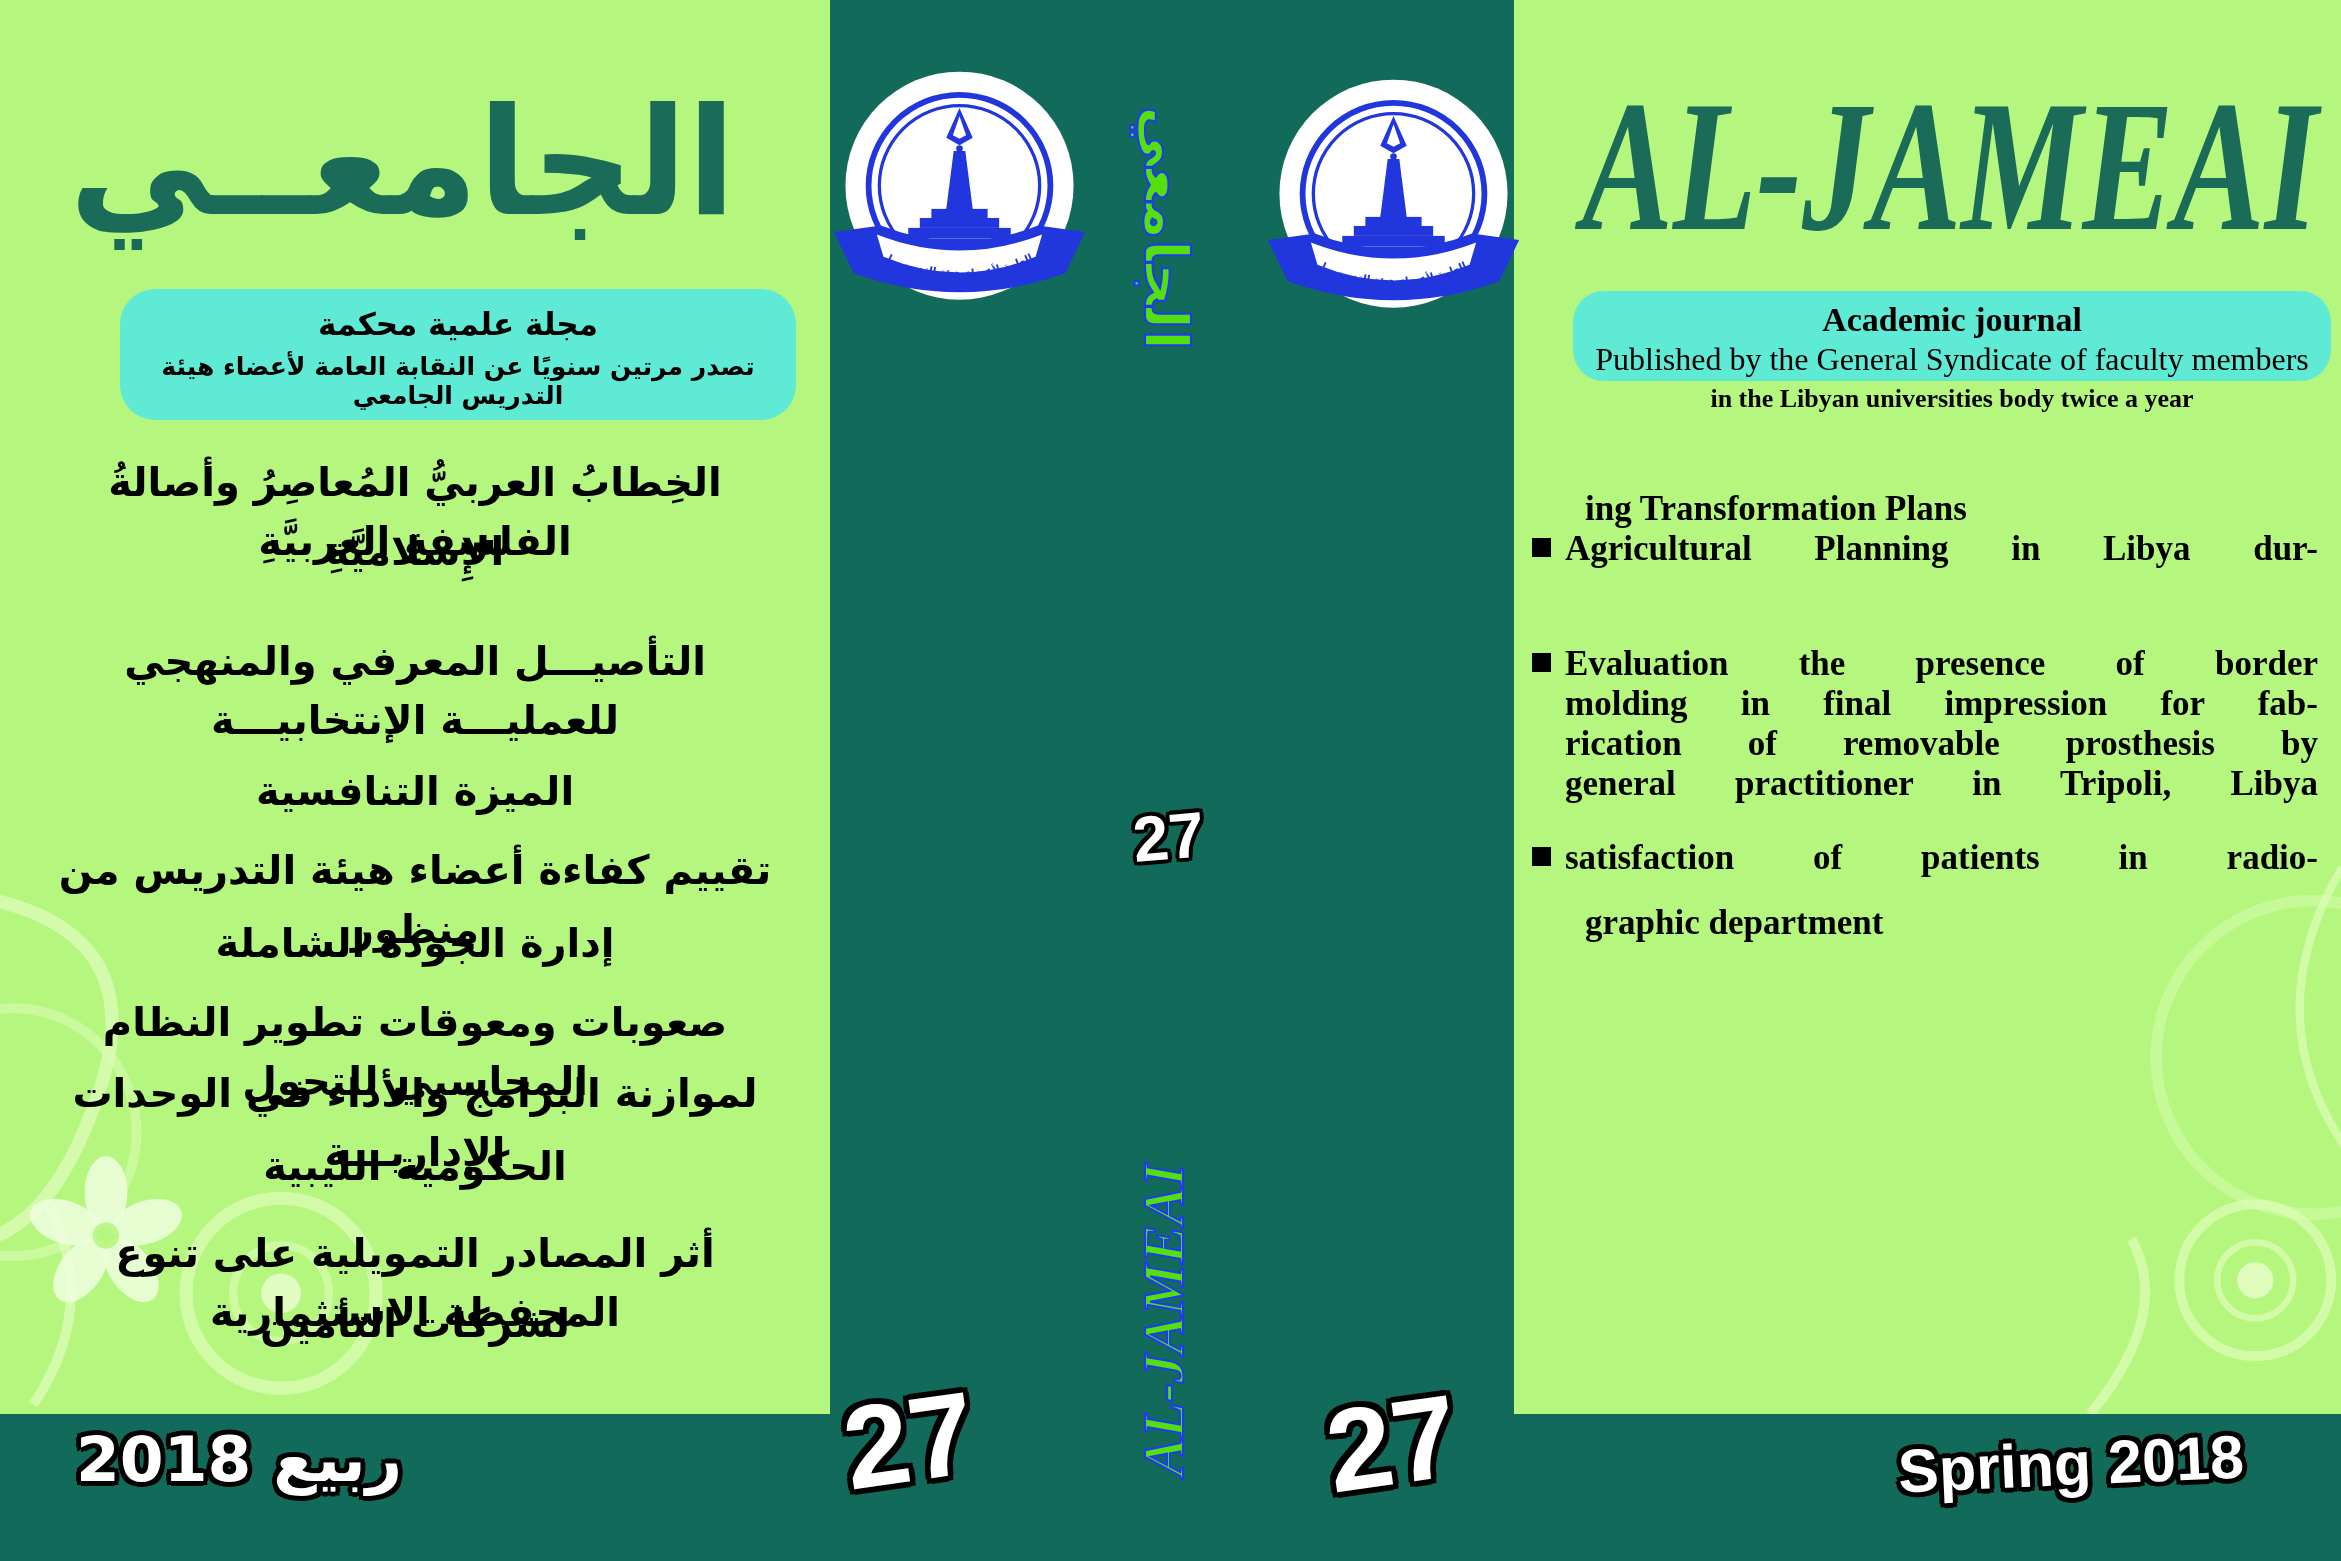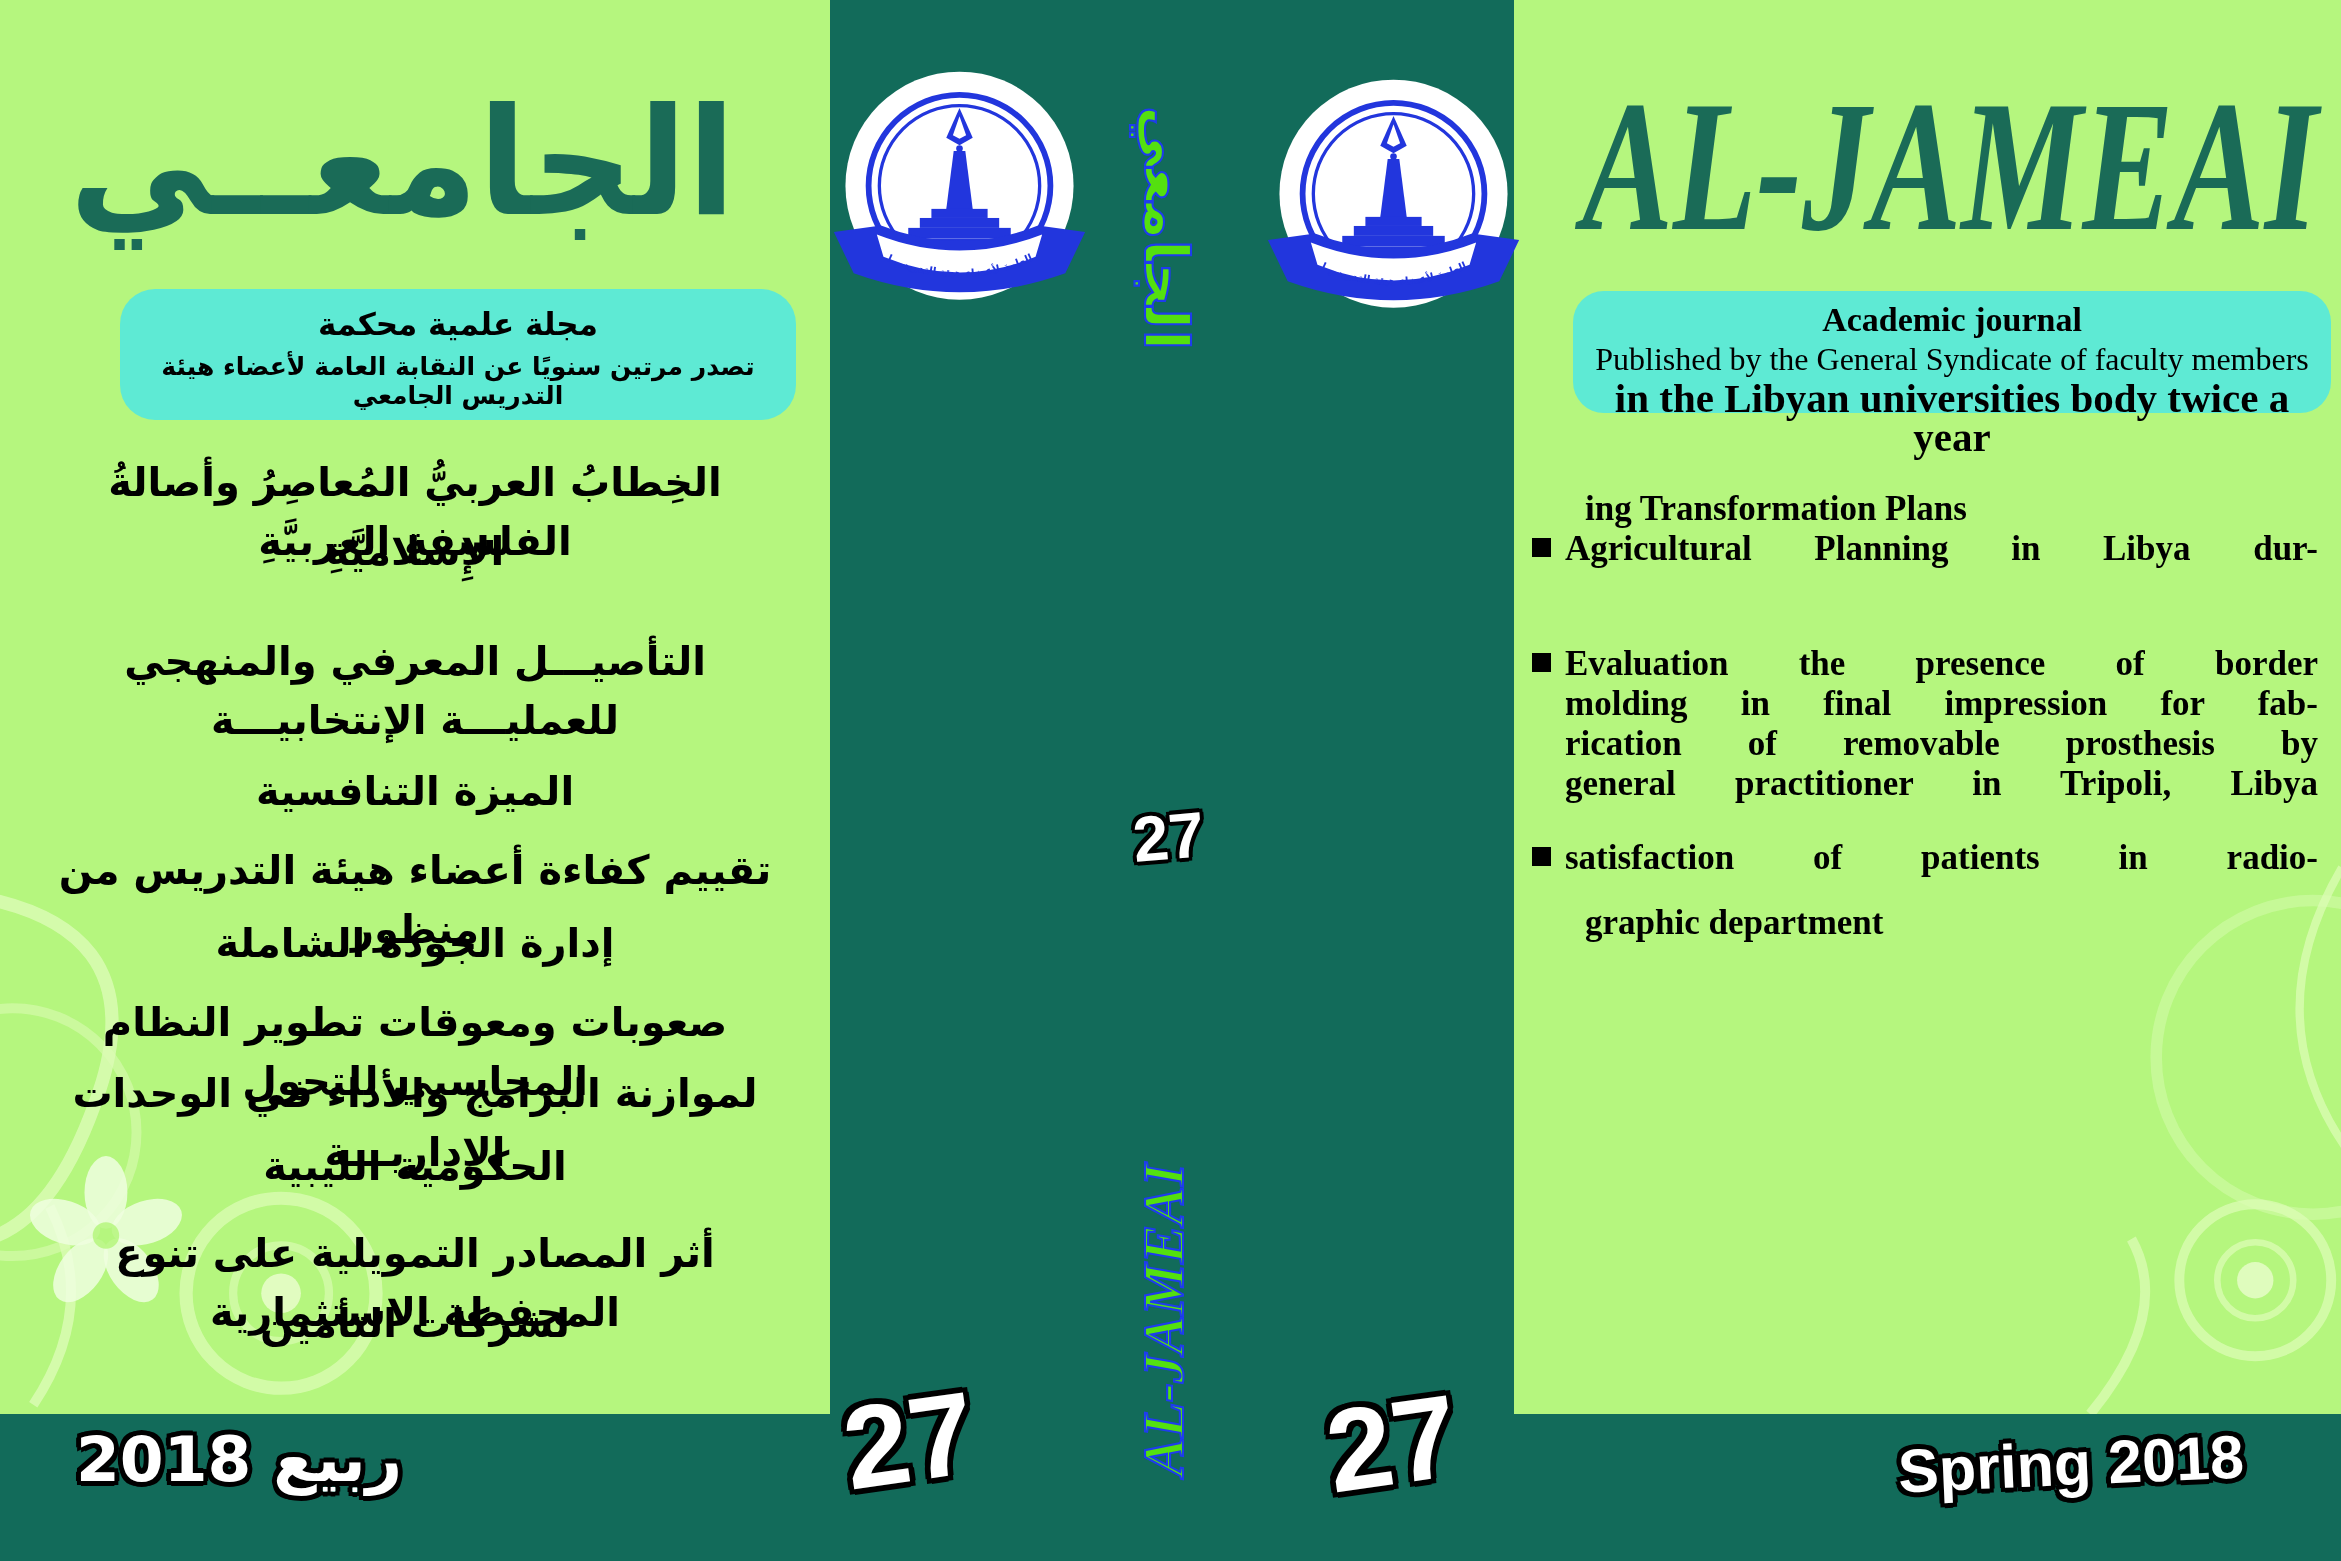--- a/index.html
+++ b/index.html
@@ -20,25 +20,25 @@
   .infobox.ar .ib1{font-size:31px;font-weight:bold;margin-top:16.5px;}
   .infobox.ar .ib2{font-size:25px;font-weight:bold;margin-top:10px;}
   .ar-line{position:absolute;left:35px;right:35px;z-index:2;text-align:center;direction:rtl;
            font-family:"DejaVu Sans",sans-serif;font-weight:bold;font-size:40px;color:#000;line-height:59px;}
 
   
   .en-title{position:absolute;left:68px;top:64px;z-index:2;white-space:nowrap;
             font-family:"Liberation Serif",serif;font-style:italic;font-weight:bold;
             font-size:175px;line-height:190px;color:#1A6B57;
             transform:scale(0.78,1.07);transform-origin:left top;}
-  .infobox.en{left:59px;top:291px;width:758px;height:122px;border-radius:31px;
+  .infobox.en{left:59px;top:291px;width:758px;height:90px;border-radius:31px;
               font-family:"Liberation Serif",serif;color:#000;}
   .infobox.en .il1{font-size:34px;font-weight:bold;margin-top:8.3px;line-height:41px;}
   .infobox.en .il2{font-size:32px;font-weight:normal;line-height:39px;}
-  .infobox.en .il3{font-size:41px;font-weight:bold;line-height:39px;}
+  .infobox.en .il3{font-size:26px;font-weight:bold;line-height:39px;}
   .en-par{position:absolute;left:51px;width:753px;z-index:2;
           font-family:"Liberation Serif",serif;font-weight:bold;font-size:35px;color:#000;}
   .en-par .el{position:relative;line-height:40px;}
   .jl{text-align:justify;text-align-last:justify;}
   .gap28{margin-bottom:23px;} .gap30{margin-bottom:25px;}
   .ind{padding-left:20px;}
   .bullet{position:absolute;left:-33px;top:9px;width:19px;height:19px;background:#000;display:inline-block;}
 
   
   .spine-ar{position:absolute;left:1166px;top:228px;z-index:2;white-space:nowrap;

